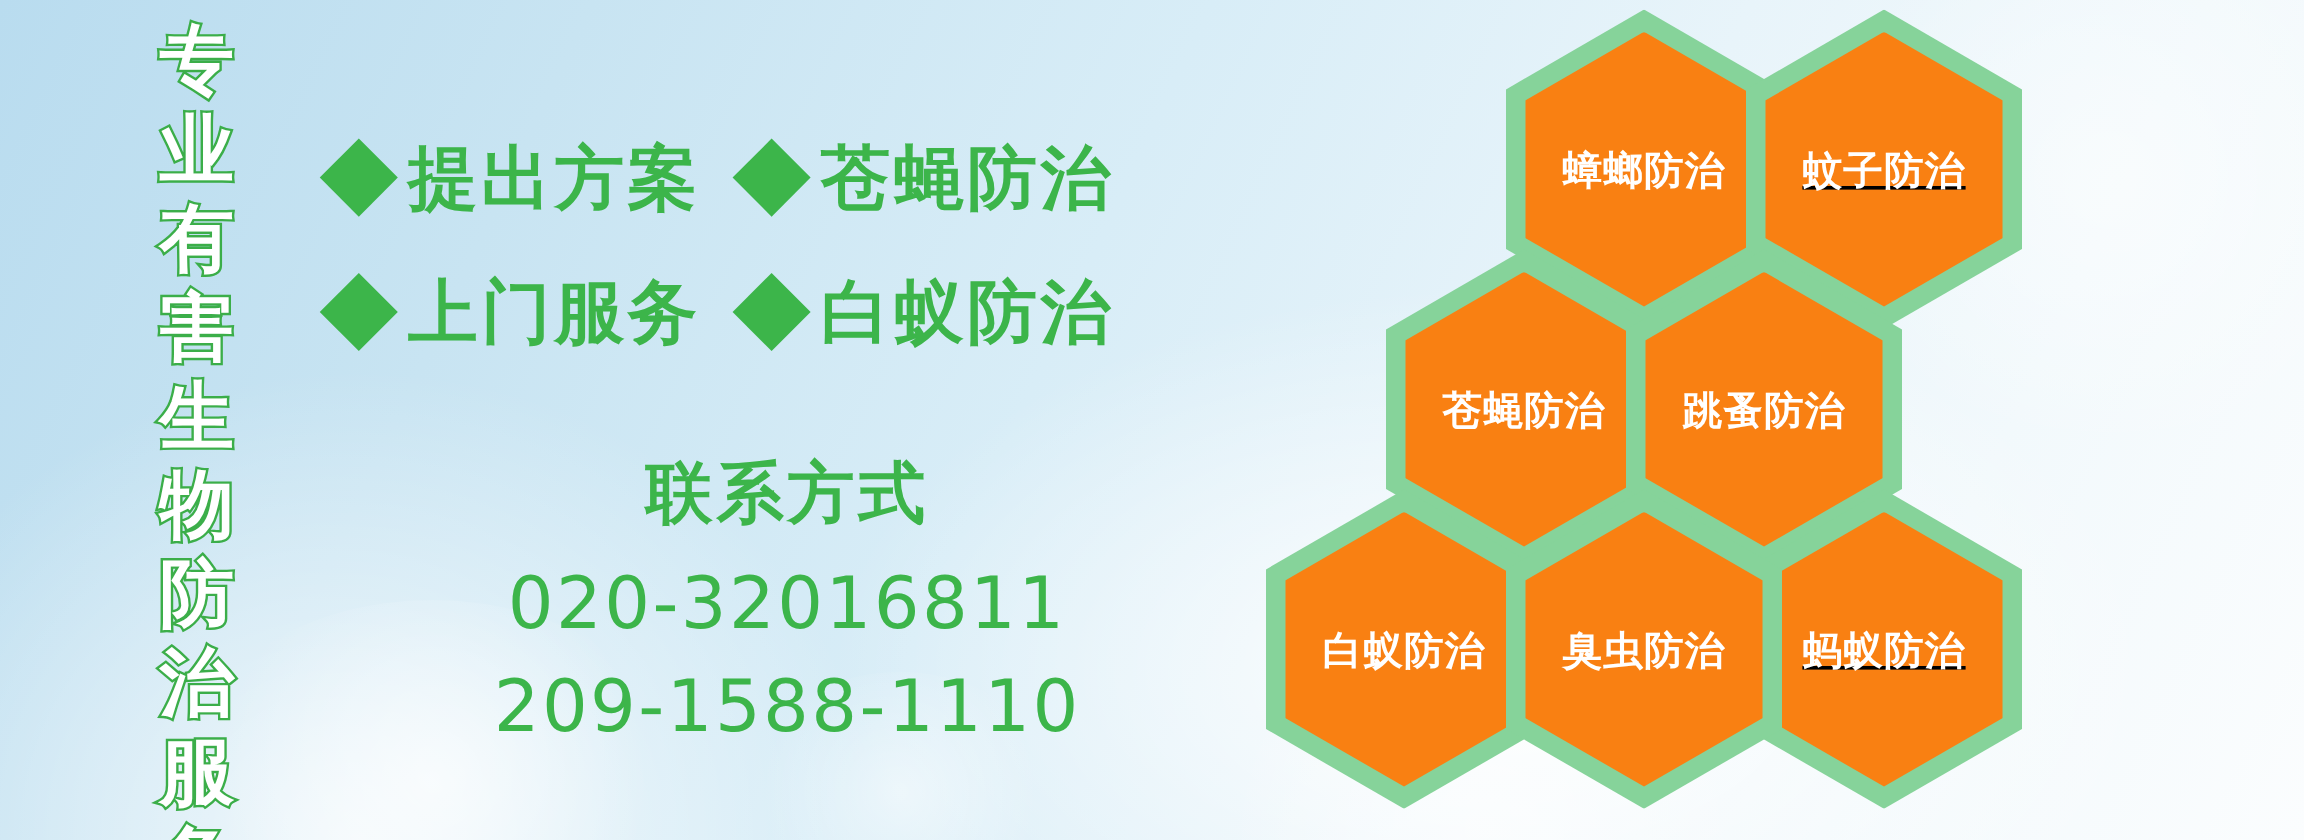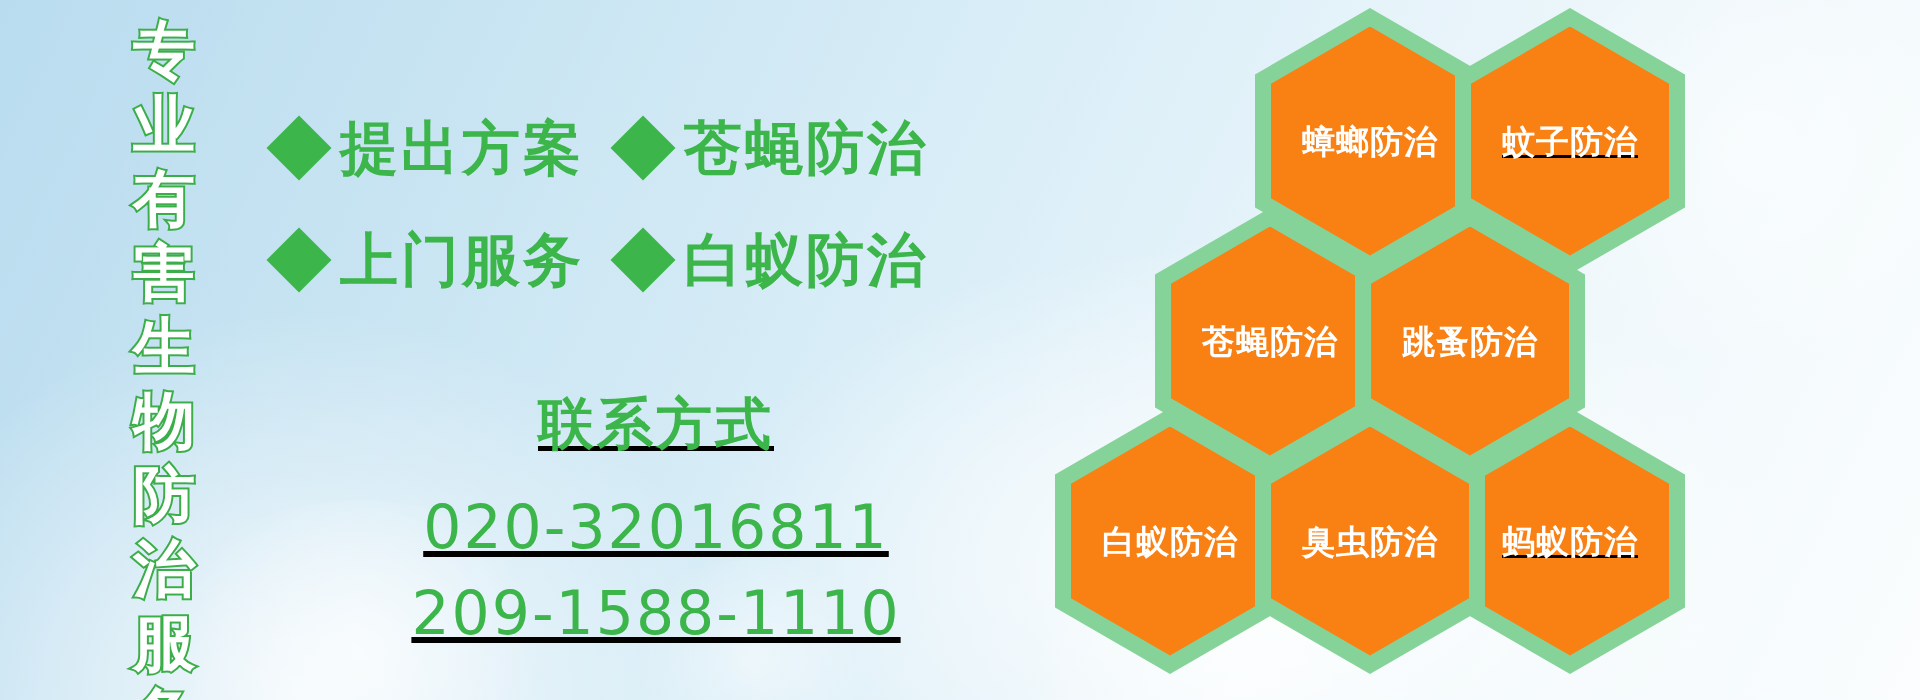--- a/index.html
+++ b/index.html
@@ -97,43 +97,42 @@
     font-weight: bold;
     color: #3cb54a;
     white-space: nowrap;
     letter-spacing: 3px;
   }
 
   
   #contact {
     position: absolute;
     left: 276px;
-    top: 392px;
+    top: 380px;
     width: 790px;
     text-align: center;
-    text-decoration: underline;
   }
   #contact-title {
     font-size: 56px;
     line-height: 64px;
     font-weight: bold;
     color: #3cb54a;
     letter-spacing: 3px;
     margin-left: -30px;
   }
   .contact-phone {
     font-size: 60px;
     line-height: 86px;
     font-weight: normal;
     color: #3cb54a;
     letter-spacing: 2px;
     margin-left: -30px;
     font-family: "DejaVu Sans", "Liberation Sans", sans-serif;
   }
-  #contact-phone-1 { margin-top: 28px; }
+  #contact-phone-1 { margin-top: 16px; }
 
   
   #honeycomb {
     position: absolute;
     left: 1055px;
     top: 0px;
     width: 810px;
     height: 700px;
   }
   .hex {

